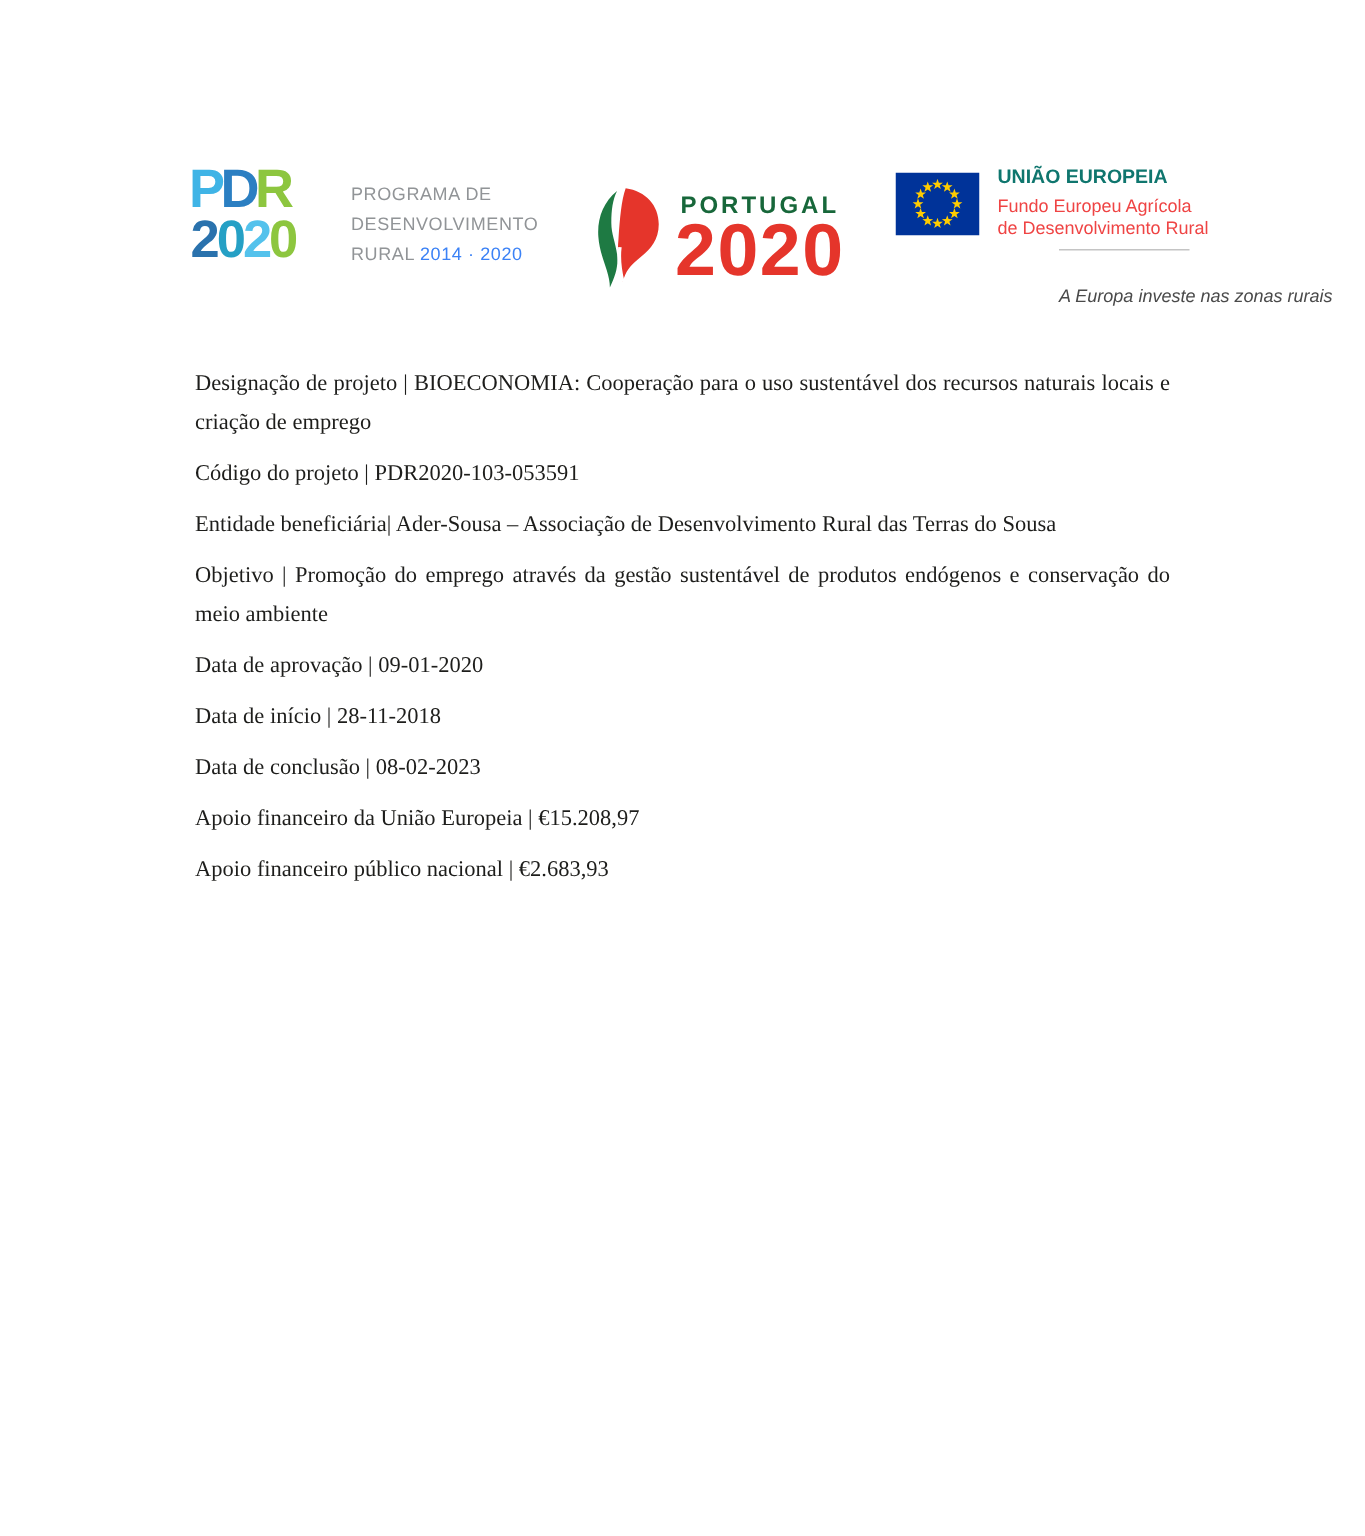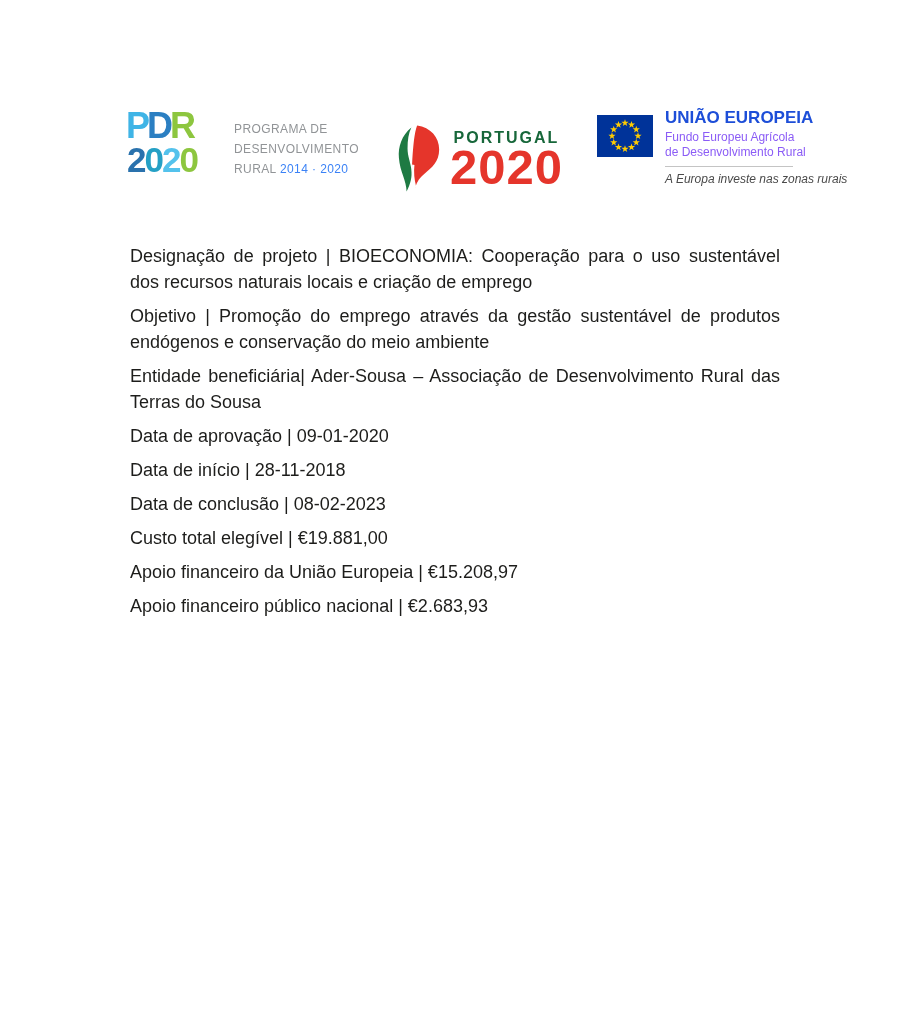--- a/index.html
+++ b/index.html
@@ -25,28 +25,28 @@
   .pt-logo{position:absolute;left:397px;top:124px;display:flex;align-items:flex-start;text-align:center;}
   .pt-leaf{width:46px;height:70px;flex:none;}
   .pt-text{margin-left:7px;display:flex;flex-direction:column;}
   .pt-word{font-size:16px;font-weight:700;color:#17673a;letter-spacing:2px;margin-top:5px;}
   .pt-year{font-size:49px;font-weight:700;color:#e5352b;line-height:0.92;letter-spacing:1px;margin-top:-2px;}
 
   
   .eu-logo{position:absolute;left:597px;top:110px;display:flex;align-items:flex-start;}
   .eu-flag{width:56px;height:42px;flex:none;margin-top:5px;}
   .eu-text{margin-left:12px;width:128px;}
-  .eu-title{font-size:17px;font-weight:700;color:#1d4ed8;line-height:15px;margin-bottom:5px;white-space:nowrap;text-align:right;}
-  .eu-line{font-size:12px;color:#8b5cf6;line-height:15px;white-space:nowrap;}
-  .eu-tagline{font-size:12px;font-style:italic;color:#4a4a4a;margin-top:6px;padding-top:5px;border-top:1px solid #c4c4c4;white-space:nowrap;}
+  .eu-title{font-size:13px;font-weight:700;color:#0f766e;line-height:15px;margin-bottom:5px;white-space:nowrap;}
+  .eu-line{font-size:12px;color:#ef4444;line-height:15px;white-space:nowrap;}
+  .eu-tagline{font-size:12px;font-style:italic;color:#4a4a4a;margin-top:6px;padding-top:23px;border-top:1px solid #c4c4c4;white-space:nowrap;margin-left:41px;}
 
   
   .doc{
     position:absolute;left:130px;top:243px;width:650px;
-    font-size:18px;line-height:26px;color:#1d1d1b;text-align:justify;
+    font-size:15px;line-height:26px;color:#1d1d1b;text-align:justify;font-family:Liberation Serif, serif;
   }
   .doc p{margin:0 0 8px 0;}
 </style>
 </head>
 <body>
 
 <div class="page">
 
   <div class="logo-strip">
 
@@ -98,23 +98,23 @@
         <div class="eu-line">Fundo Europeu Agrícola</div>
         <div class="eu-line">de Desenvolvimento Rural</div>
         <div class="eu-tagline">A Europa investe nas zonas rurais</div>
       </div>
     </div>
 
   </div>
 
   <div class="doc">
     <p>Designação de projeto | BIOECONOMIA: Cooperação para o uso sustentável dos recursos naturais locais e criação de emprego</p>
+    <p>Código do projeto | PDR2020-103-053591</p>
+    <p>Entidade beneficiária| Ader-Sousa – Associação de Desenvolvimento Rural das Terras do Sousa</p>
     <p>Objetivo | Promoção do emprego através da gestão sustentável de produtos endógenos e conservação do meio ambiente</p>
-    <p>Entidade beneficiária| Ader-Sousa – Associação de Desenvolvimento Rural das Terras do Sousa</p>
     <p>Data de aprovação | 09-01-2020</p>
     <p>Data de início | 28-11-2018</p>
     <p>Data de conclusão | 08-02-2023</p>
-    <p>Custo total elegível | €19.881,00</p>
     <p>Apoio financeiro da União Europeia | €15.208,97</p>
     <p>Apoio financeiro público nacional | €2.683,93</p>
   </div>
 
 </div>
 
 </body></html>

